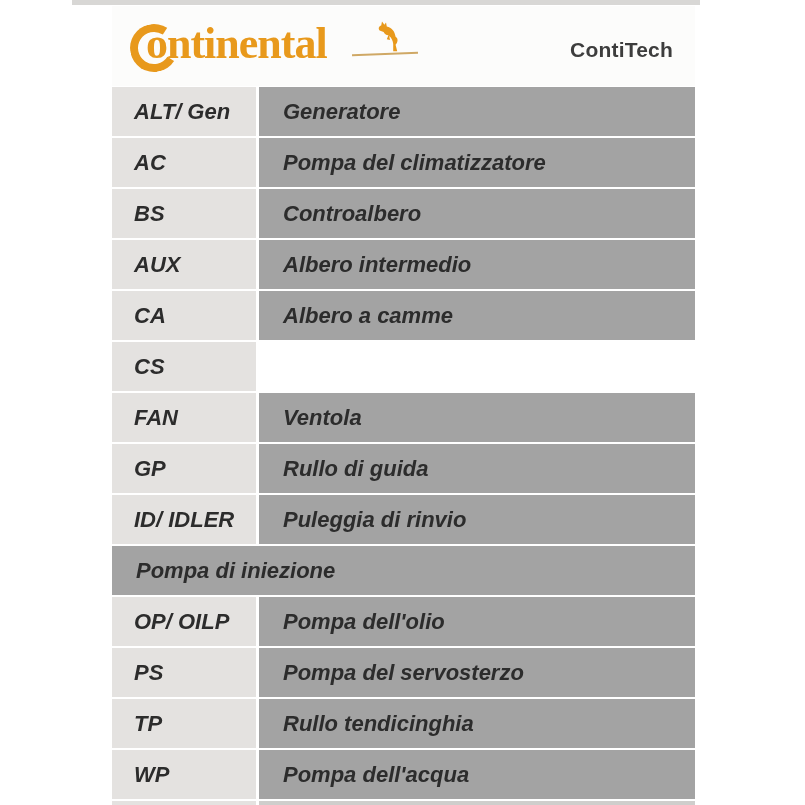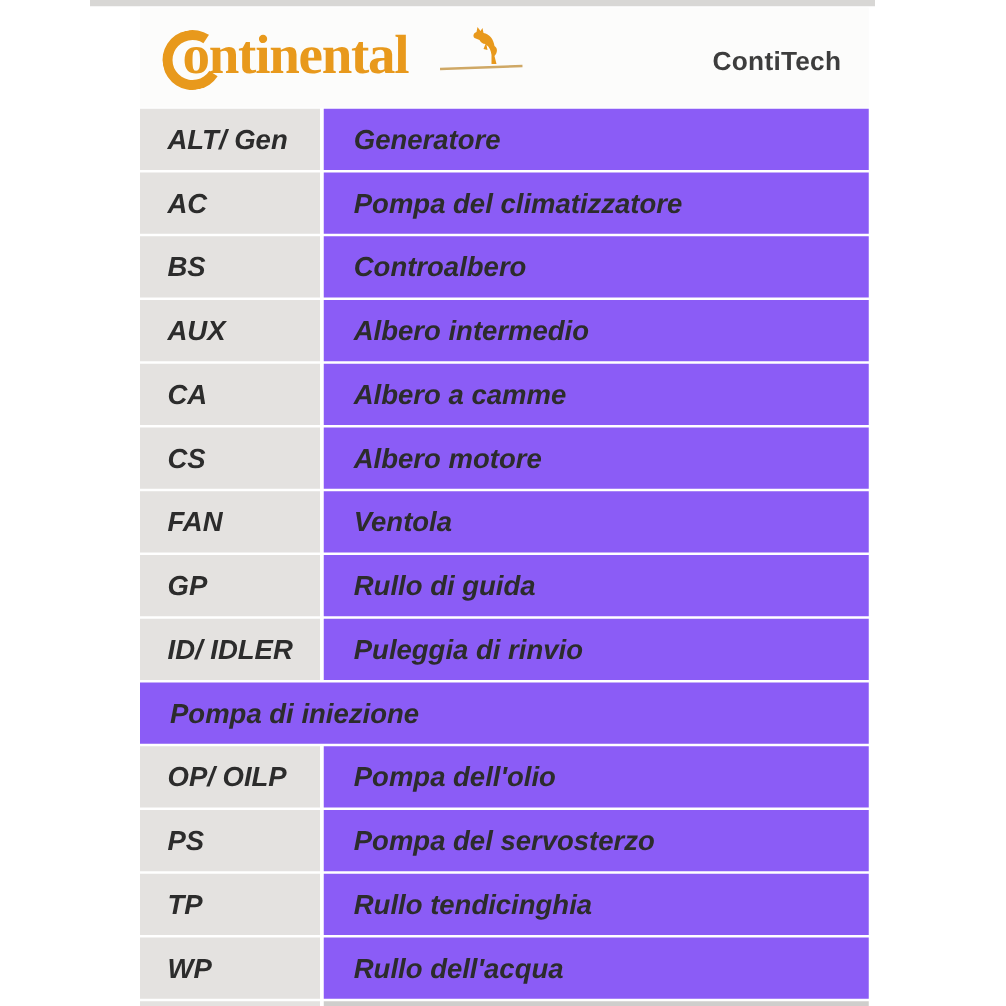--- a/index.html
+++ b/index.html
@@ -93,21 +93,21 @@
     padding-left: 22px;
     font-size: 22px;
     font-weight: 700;
     color: #2c2c2c;
     line-height: 49px;
     white-space: nowrap;
     overflow: hidden;
   }
   .desc-cell {
     flex: 1;
-    background: #8b5cf6;
+    background: #a3a3a3;
     padding-left: 24px;
     font-size: 22px;
     font-weight: 700;
     color: #2c2c2c;
     line-height: 49px;
     white-space: nowrap;
     overflow: hidden;
   }
 
   
@@ -159,21 +159,20 @@
     <div class="desc-cell">Albero intermedio</div>
   </div>
 
   <div class="row">
     <div class="abbr-cell">CA</div>
     <div class="desc-cell">Albero a camme</div>
   </div>
 
   <div class="row">
     <div class="abbr-cell">CS</div>
-    <div class="desc-cell">Albero motore</div>
   </div>
 
   <div class="row">
     <div class="abbr-cell">FAN</div>
     <div class="desc-cell">Ventola</div>
   </div>
 
   <div class="row">
     <div class="abbr-cell">GP</div>
     <div class="desc-cell">Rullo di guida</div>
@@ -198,21 +197,21 @@
     <div class="desc-cell">Pompa del servosterzo</div>
   </div>
 
   <div class="row">
     <div class="abbr-cell">TP</div>
     <div class="desc-cell">Rullo tendicinghia</div>
   </div>
 
   <div class="row">
     <div class="abbr-cell">WP</div>
-    <div class="desc-cell">Rullo dell'acqua</div>
+    <div class="desc-cell">Pompa dell'acqua</div>
   </div>
 </div>
 
     <div class="partial-row">
       <div class="partial-abbr"></div>
       <div class="partial-desc"></div>
     </div>
 
   </div>
 </div>

